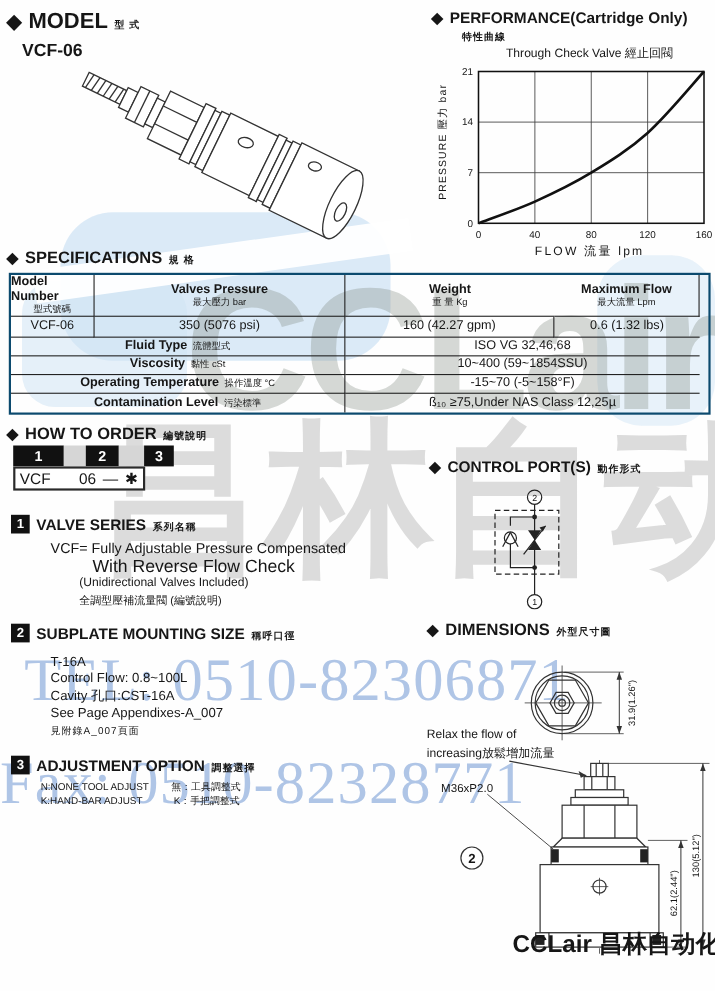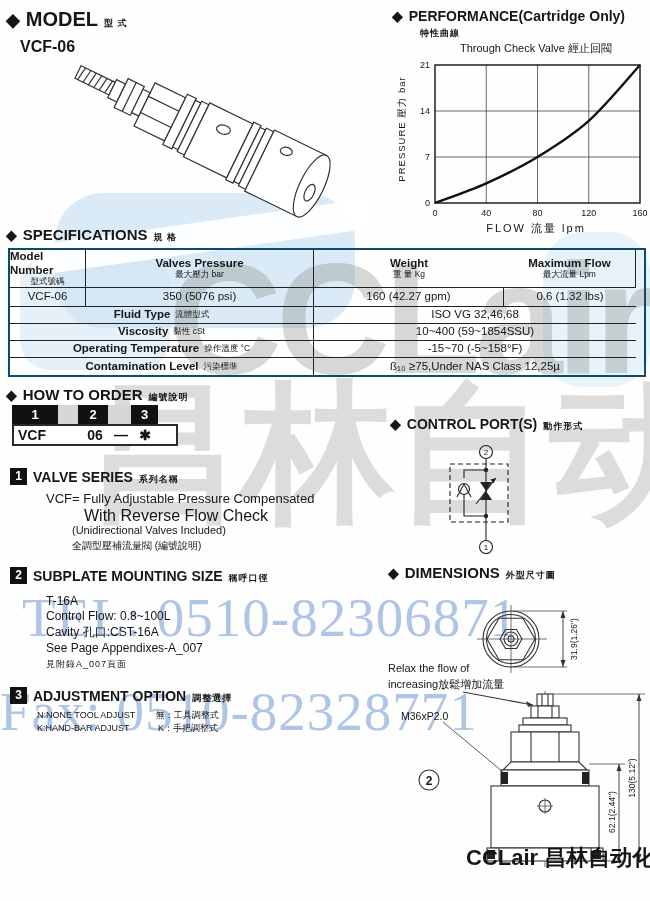--- a/index.html
+++ b/index.html
@@ -37,22 +37,22 @@
   .tc.lastrow{border-bottom:none;}
   .tc .en{font-weight:bold;font-size:11.5px;}
   .tc .cn{font-size:8.5px;}
   .tc.rowlab{flex-direction:row;gap:5px;grid-column:1/3;}
   .tc.rowval{grid-column:3/5;}
   .val{font-size:11.5px;}
   
   #order-pos{position:absolute;z-index:2;left:12px;top:405px;display:flex;height:19px;}
   #order-pos .b{background:#111;color:#fff;font-weight:bold;font-size:13px;text-align:center;line-height:19px;}
   #order-pos .g{background:#d6d6d6;}
-  #order-code{position:absolute;z-index:2;left:12px;top:424px;width:166px;height:22px;border:2px solid #2a2a2a;
-              background:#fff;display:flex;align-items:center;font-weight:bold;font-size:14px;box-sizing:border-box;}
+  #order-code{position:absolute;z-index:2;left:12px;top:424px;width:120px;height:22px;border:2px solid #2a2a2a;
+              background:#fff;display:flex;align-items:center;font-weight:normal;font-size:14px;box-sizing:border-box;}
   .oc{text-align:center;}
   
   #chart-title{left:430px;top:41px;width:212px;text-align:center;font-size:11px;}
   #chart-ylabel{left:396px;top:200px;width:142px;text-align:center;font-size:9.5px;letter-spacing:1px;
                 transform:rotate(-90deg);transform-origin:0 0;}
   #chart-xlabel{left:430px;top:221px;width:212px;text-align:center;font-size:11px;letter-spacing:2px;}
   #footer-brand{left:466px;top:843px;font-size:22px;font-weight:bold;letter-spacing:0px;}
 </style>
 </head>
 <body>

